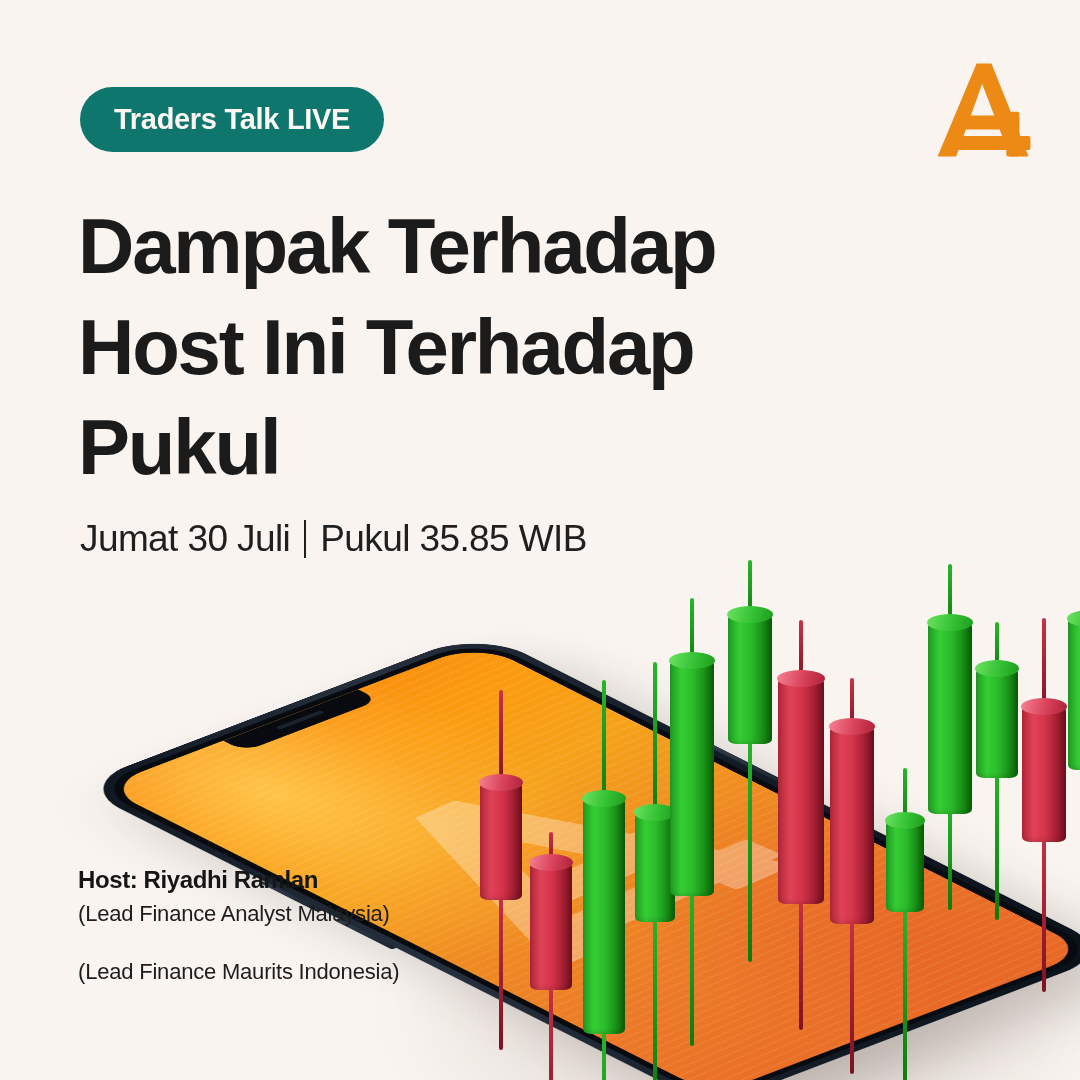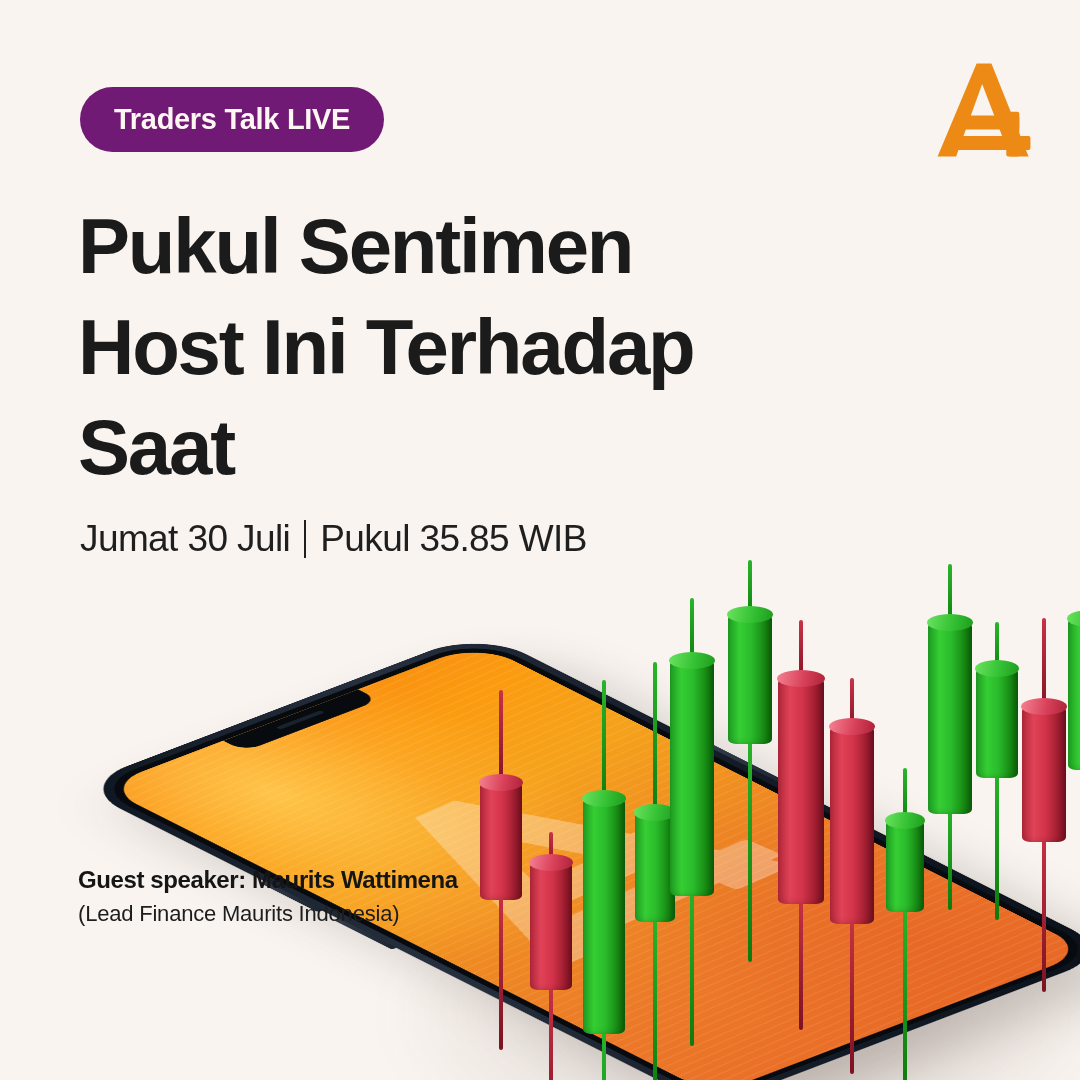--- a/index.html
+++ b/index.html
@@ -13,21 +13,21 @@
   .poster { position:absolute; inset:0; background:#F9F4F0; overflow:hidden; }
 
   
   .logo { position:absolute; top:58px; right:40px; width:112px; height:104px; }
   .logo svg { width:100%; height:100%; display:block; }
 
   
   .badge {
     position:absolute; left:80px; top:87px;
     height:65px; padding:0 34px;
-    background:#701a75;
+    background:#0f766e;
     border-radius:34px;
     display:flex; align-items:center; justify-content:center;
   }
   .badge-text {
     color:#FDF7F2; font-size:29px; font-weight:bold;
     letter-spacing:-0.3px; white-space:nowrap;
   }
 
   
   .headline {
@@ -215,23 +215,23 @@
         <rect x="84" y="58" width="14" height="48" rx="2"></rect>
       </g>
     </svg>
   </div>
 
   <div class="badge">
     <span class="badge-text">Traders Talk LIVE</span>
   </div>
 
   <h1 class="headline">
-    <span class="hl-line">Pukul Sentimen</span>
+    <span class="hl-line">Dampak Terhadap</span>
     <span class="hl-line">Host Ini Terhadap</span>
-    <span class="hl-line">Saat</span>
+    <span class="hl-line">Pukul</span>
   </h1>
 
   <div class="dateline">
     <span>Jumat 30 Juli</span>
     <span class="sep"></span>
     <span>Pukul 35.85 WIB</span>
   </div>
 
   <div class="phone-stage">
     <div class="phone-shadow"></div>
@@ -350,18 +350,21 @@
         <div class="candle g" style="left: 738px; top: -46px; width: 42px; height: 346px;">
           <div class="body" style="top: 64px; height: 152px;">
             <div class="cap"></div>
           </div>
         </div>
       </div>
   </div>
 
   <div class="speakers">
     <div class="sp-block">
-      <div class="sp-name">Guest speaker: Maurits Wattimena</div>
+      <div class="sp-name">Host: Riyadhi Ramlan</div>
+      <div class="sp-role">(Lead Finance Analyst Malaysia)</div>
+    </div>
+    <div class="sp-block">
       <div class="sp-role">(Lead Finance Maurits Indonesia)</div>
     </div>
   </div>
 
 </div>
 
 </body></html>

